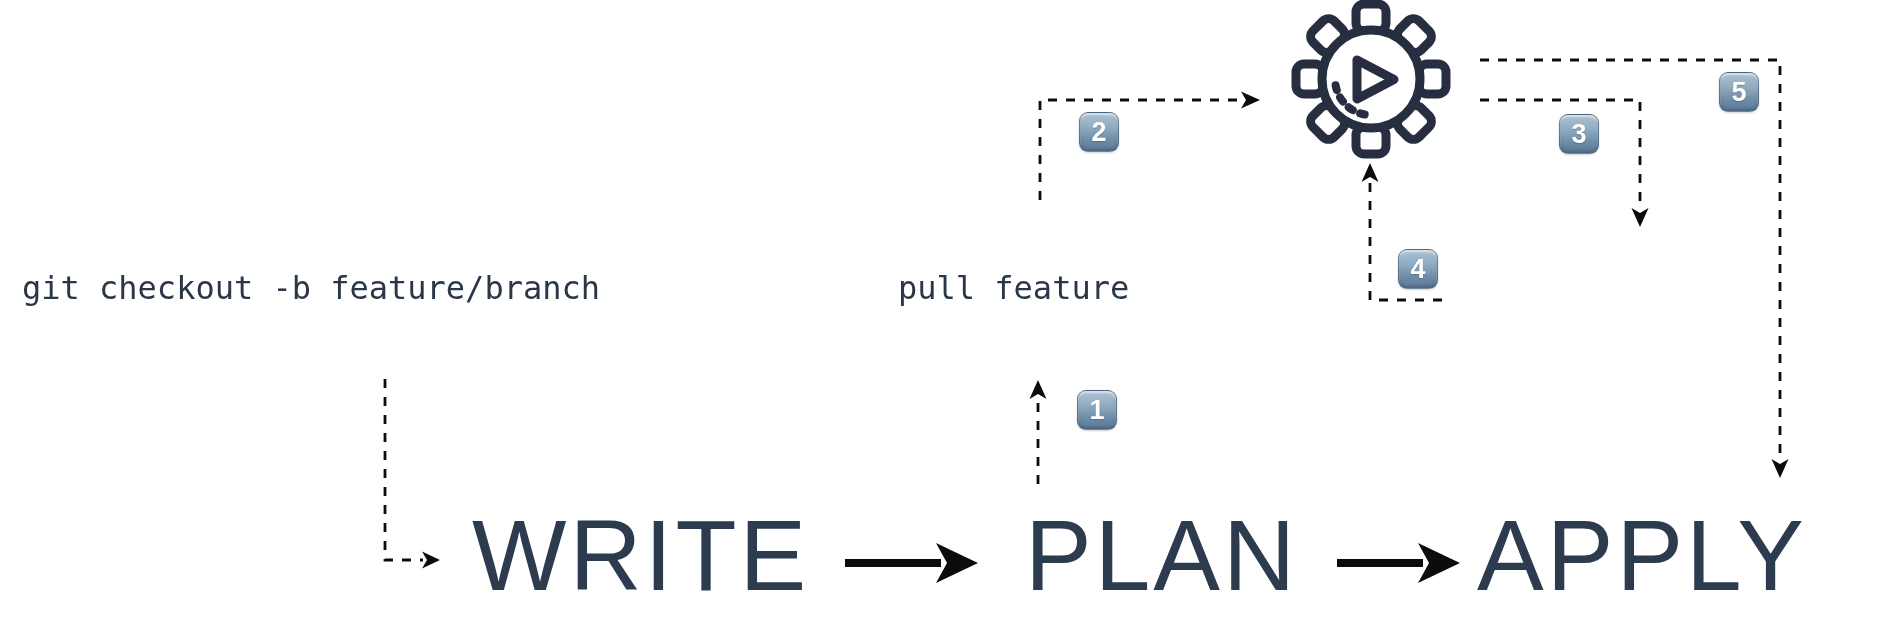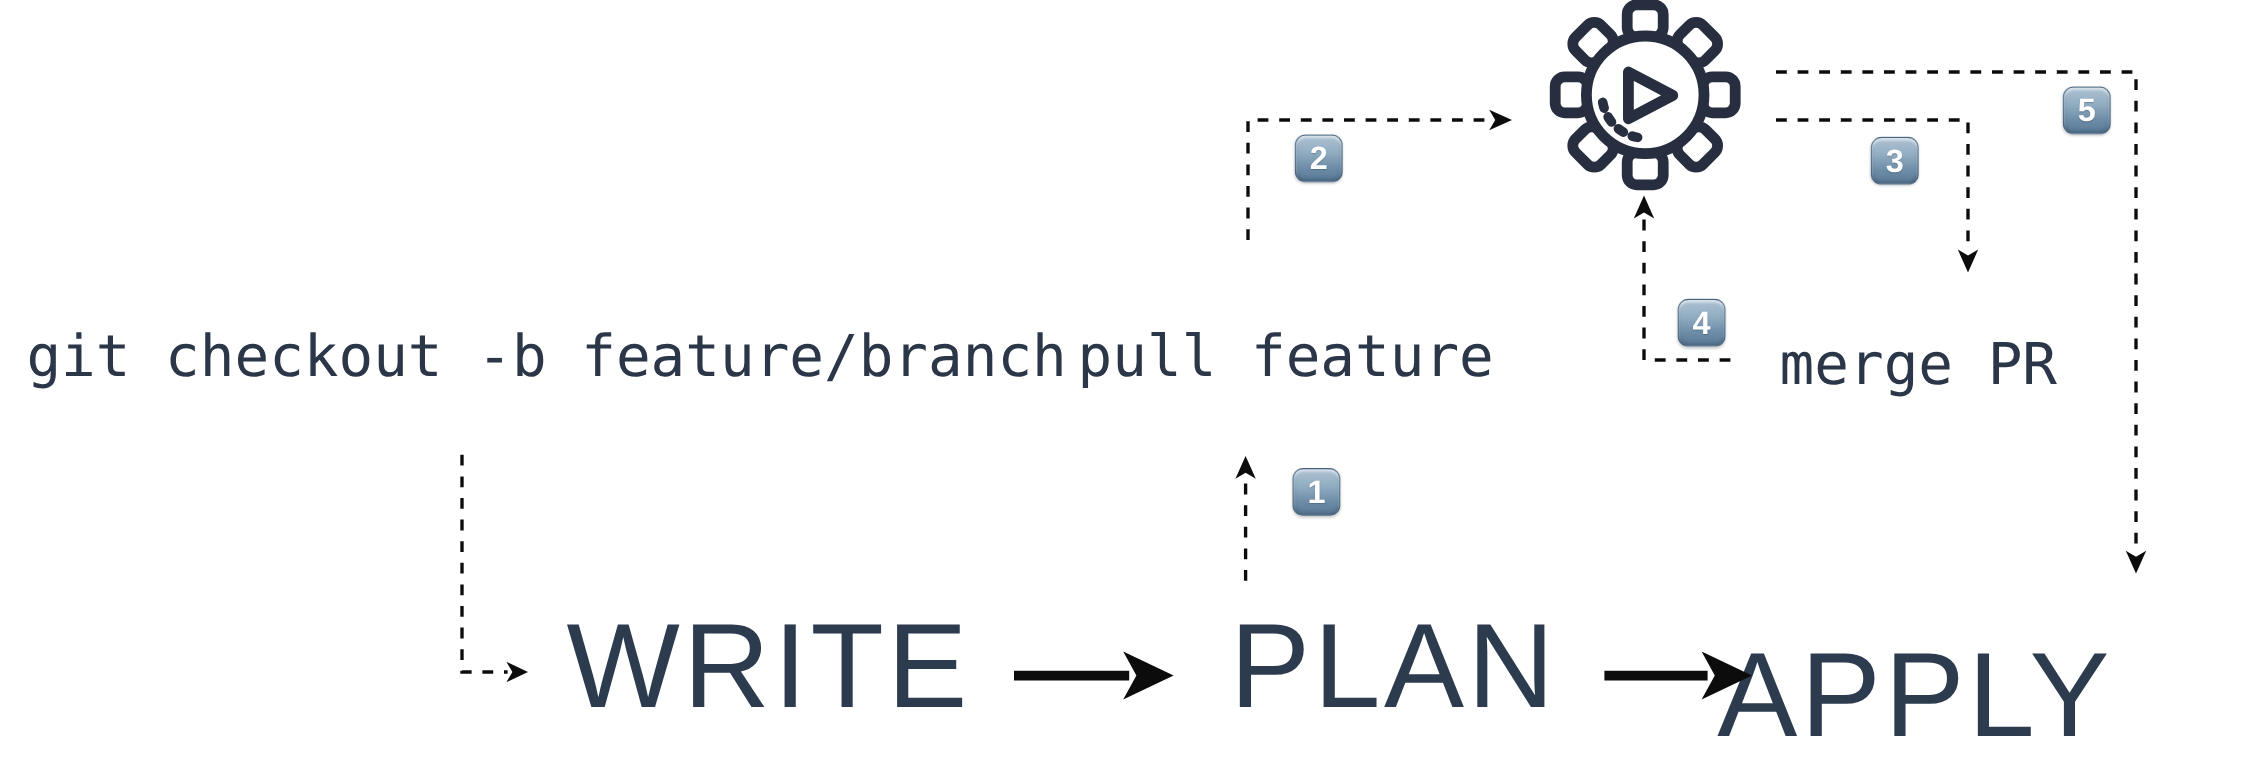--- a/index.html
+++ b/index.html
@@ -7,21 +7,21 @@
   .canvas{
     position:relative;
     width:1882px;height:642px;
     background:#ffffff;
     overflow:hidden;
     font-family:"Liberation Sans",sans-serif;
   }
   .mono-label{
     position:absolute;
     font-family:"DejaVu Sans Mono","Liberation Mono",monospace;
-    font-size:48px;
+    font-size:32px;
     line-height:1.15;
     color:#2b3748;
     white-space:pre;
   }
   .stage-word{
     position:absolute;
     top:505px;
     font-family:"Liberation Sans",sans-serif;
     font-size:100px;
     font-weight:400;
@@ -53,27 +53,26 @@
 </style>
 </head>
 <body>
 
 <div class="canvas">
 
   <div class="mono-label" style="left:22px;top:270px;">git checkout -b feature/branch</div>
 
   <div class="mono-label" style="left:898px;top:270px;">pull feature</div>
 
-  <div class="mono-label" style="left:1483px;top:277px;">merge PR</div>
 
   <div class="stage-word" style="left:472px;">WRITE</div>
 
   <div class="stage-word" style="left:1025px;">PLAN</div>
 
-  <div class="stage-word" style="left:1431px;margin-top:24px;">APPLY</div>
+  <div class="stage-word" style="left:1477px;">APPLY</div>
 
   <svg class="arrow-layer" viewBox="0 0 1882 642">
 
     <g stroke="#0c0c0c" stroke-width="2.8" fill="none" stroke-dasharray="9 9">
       <path d="M 385,379 L 385,560 L 423,560"></path>
     </g>
     <path d="M 440,560 L 422,551.5 L 427,560 L 422,568.5 Z" fill="#0c0c0c"></path>
 
     <g stroke="#0c0c0c" stroke-width="2.8" fill="none" stroke-dasharray="9 9">
       <path d="M 1038,484 L 1038,397"></path>

